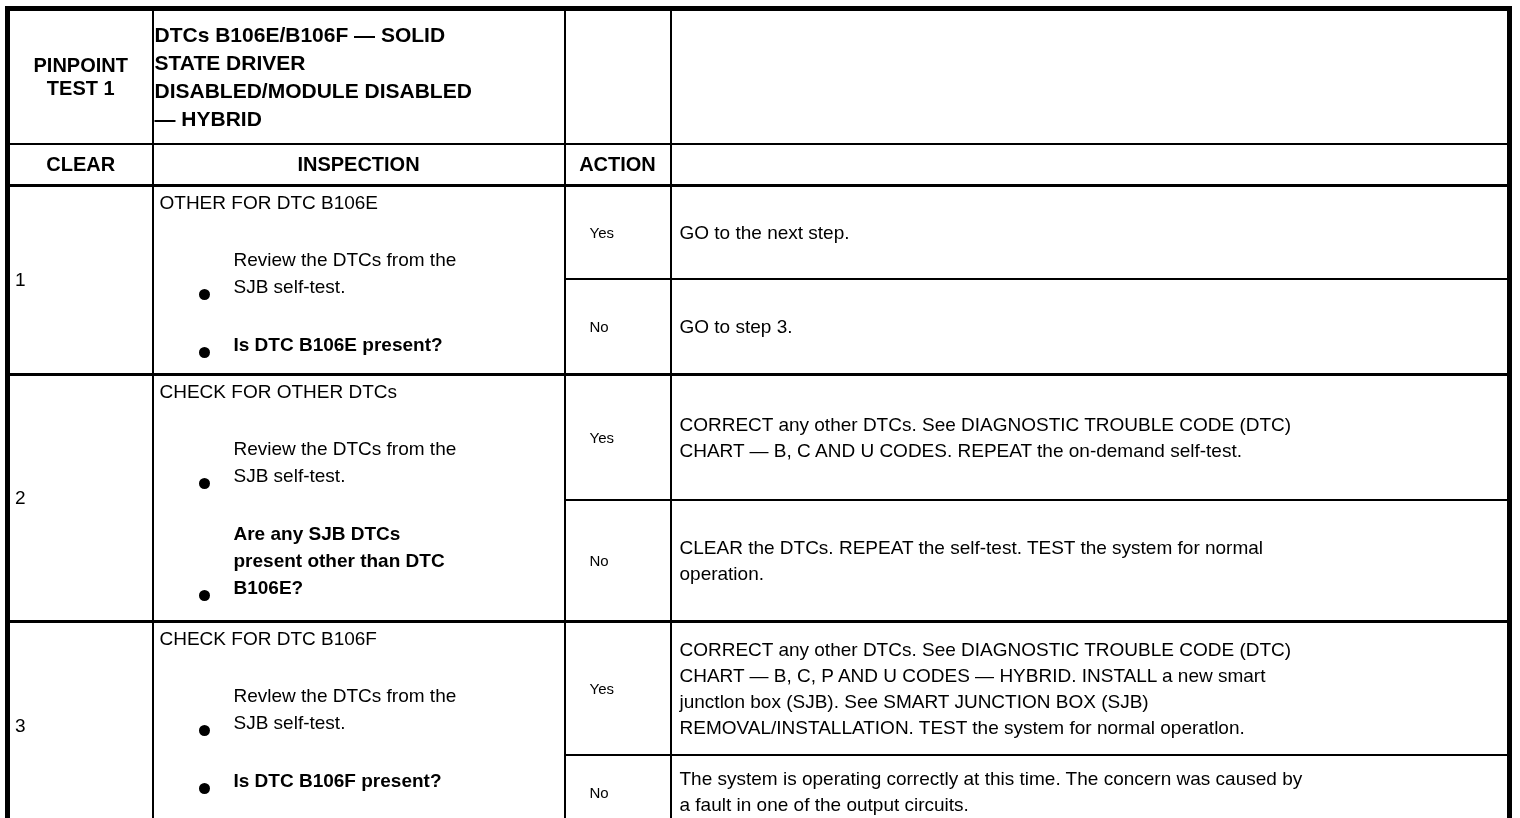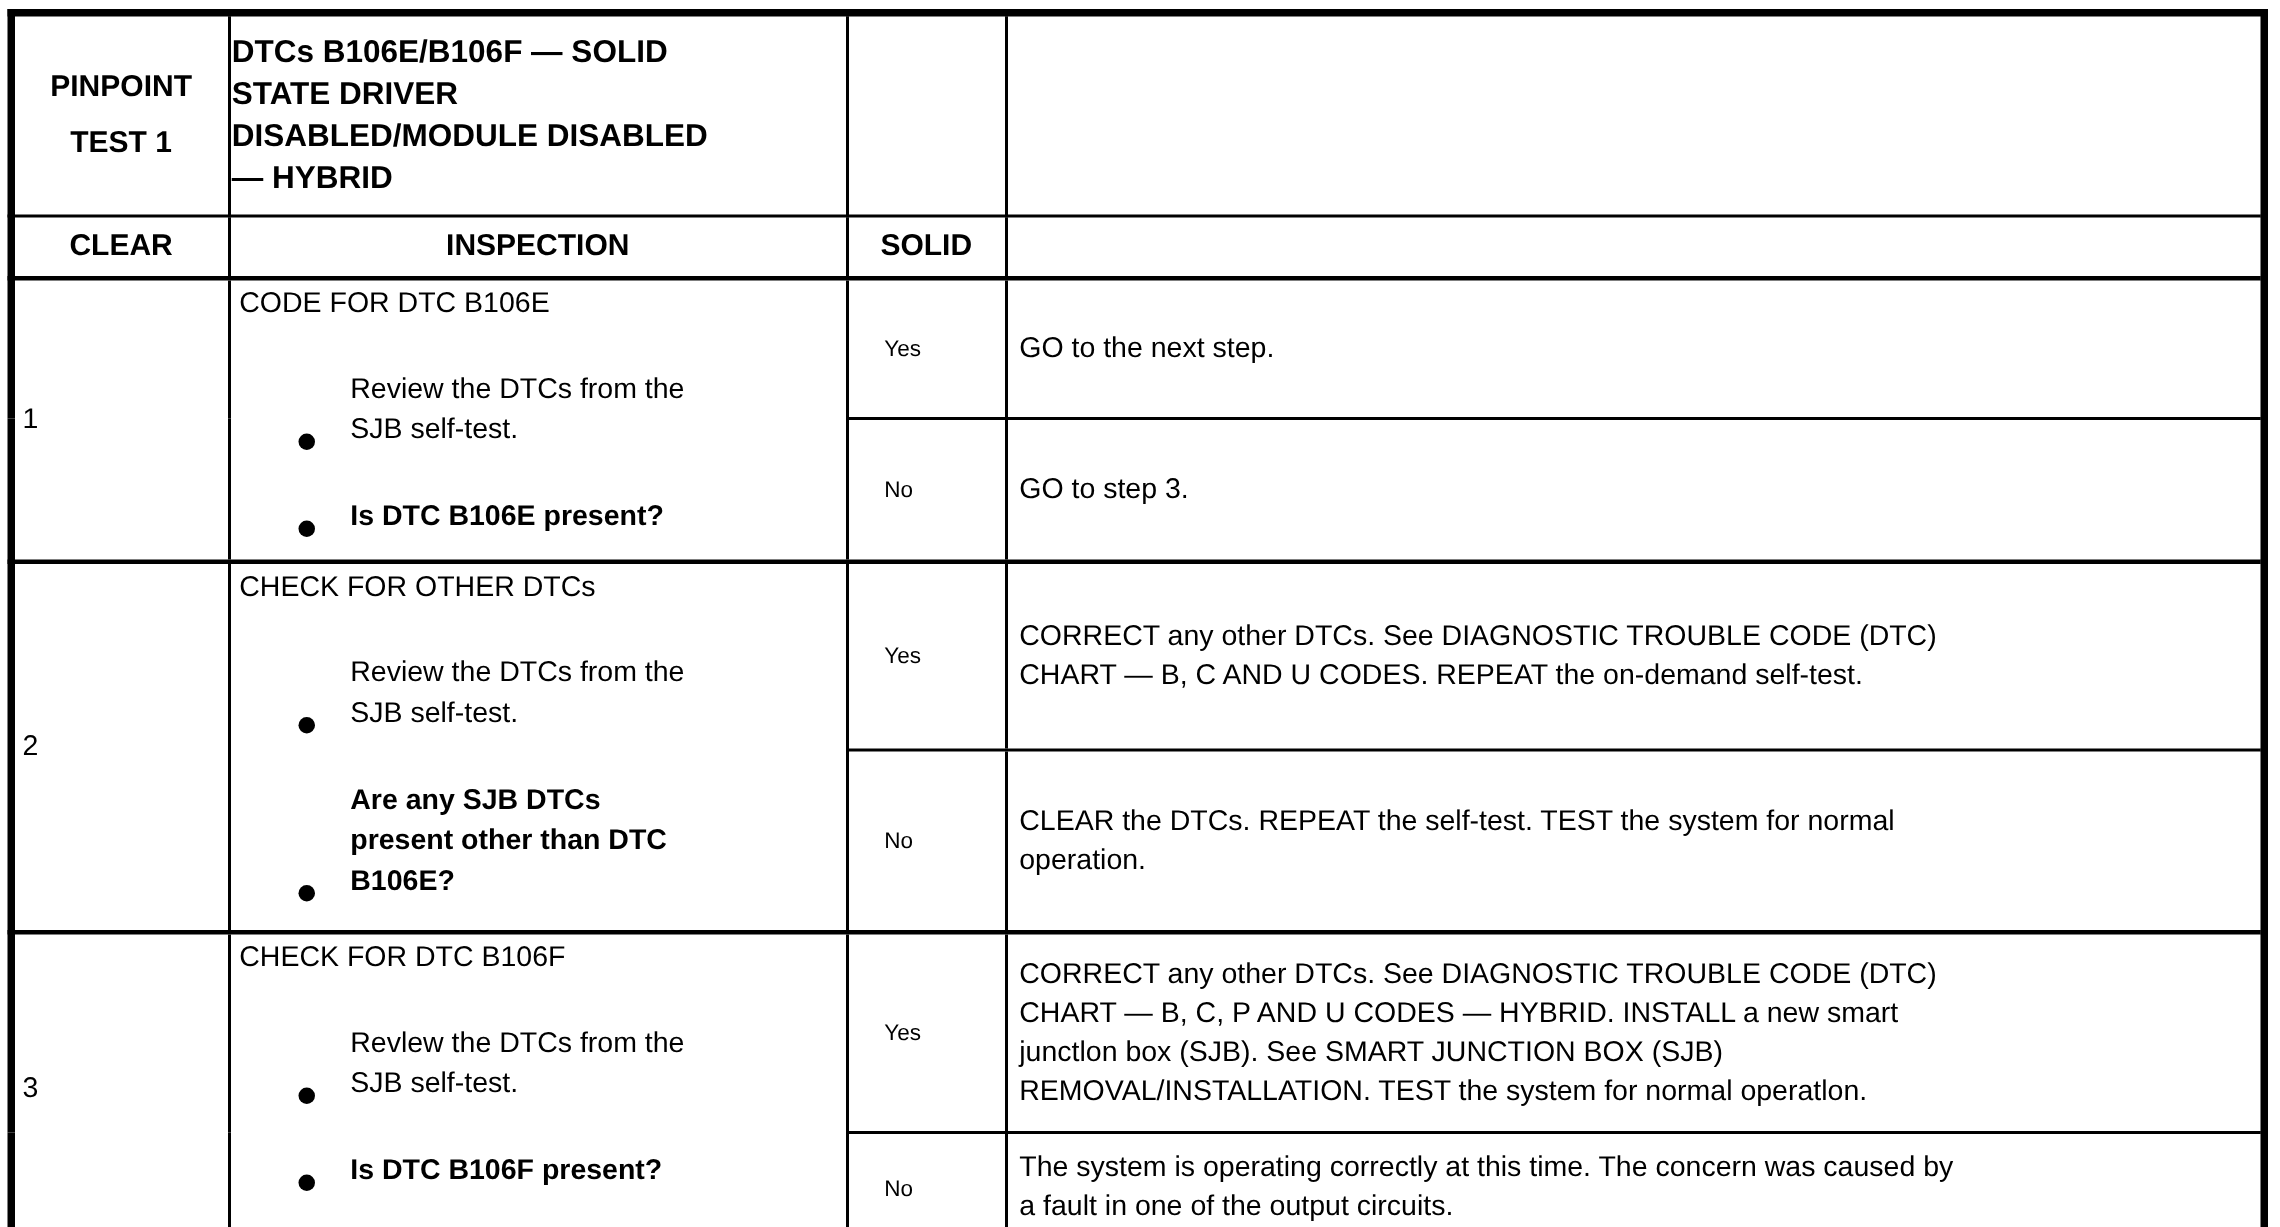--- a/index.html
+++ b/index.html
@@ -23,21 +23,21 @@
   }
   td {
     border: 2px solid #000;
     vertical-align: middle;
     overflow: hidden;
   }
   
   td.test-label {
     font-weight: bold;
     font-size: 20px;
-    line-height: 37px;
+    line-height: 23px;
     text-align: center;
     white-space: pre-line;
     height: 130px;
   }
   td.table-title {
     font-weight: bold;
     font-size: 21px;
     line-height: 28px;
     text-align: left;
     white-space: pre-line;
@@ -112,29 +112,29 @@
         <td class="table-title">DTCs B106E/B106F — SOLID
 STATE DRIVER
 DISABLED/MODULE DISABLED
 — HYBRID</td>
         <td></td>
         <td></td>
       </tr>
       <tr>
         <td class="colhead">CLEAR</td>
         <td class="colhead">INSPECTION</td>
-        <td class="colhead">SOLID</td>
+        <td class="colhead">ACTION</td>
         <td class="colhead"></td>
       </tr>
     </tbody>
     <tbody>
   <tr class="step-start">
     <td class="step-cell" rowspan="2">1</td>
     <td class="inspection-cell" rowspan="2">
-      <p class="check-title">CODE FOR DTC B106E</p>
+      <p class="check-title">OTHER FOR DTC B106E</p>
       <div>
   <div class="bullet-item">
     <span class="bullet-dot"></span>
     <span class="bullet-text">Review the DTCs from the
 SJB self-test.</span>
   </div>
 
   <div class="bullet-item bold">
     <span class="bullet-dot"></span>
     <span class="bullet-text">Is DTC B106E present?</span>

